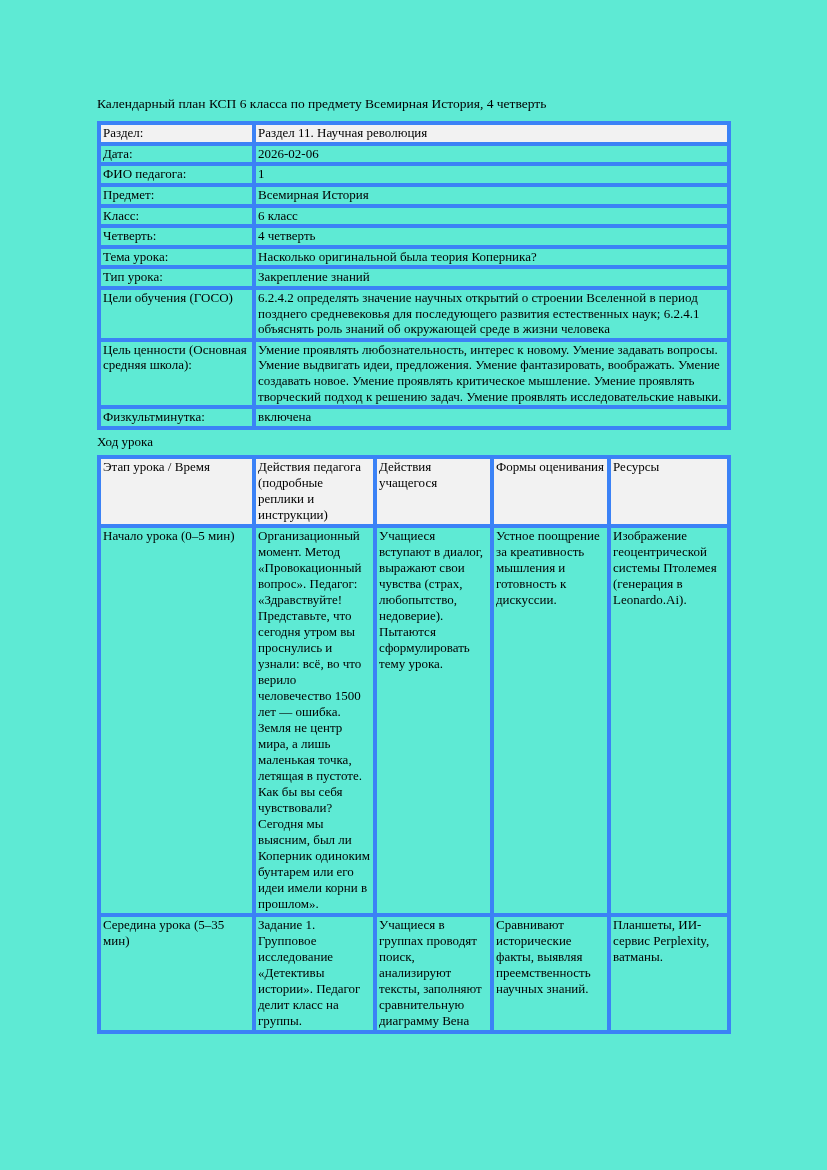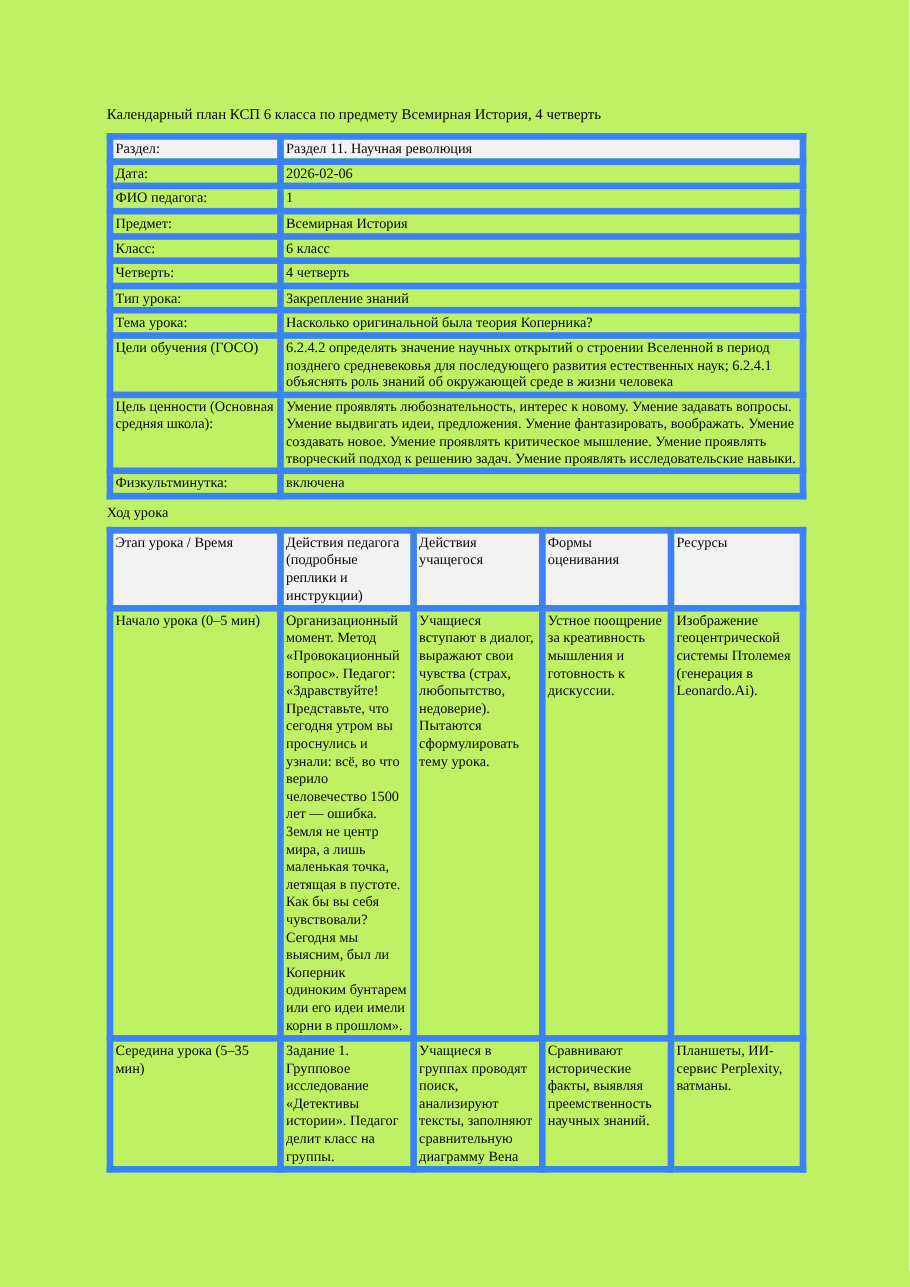--- a/index.html
+++ b/index.html
@@ -6,42 +6,42 @@
   html, body {
     margin: 0; padding: 0;
     background: #ffffff;
     font-family: "Liberation Serif", serif;
     color: #000000;
   }
   .page {
     position: relative;
     width: 827px;
     height: 1170px;
-    background: #bef264;
+    background: #5eead4;
     overflow: hidden;
   }
   .content {
     position: absolute;
     left: 97px;
     top: 96px;
     width: 630px;
   }
   .title {
     margin: 0 0 9px 0;
     font-size: 13.5px;
     line-height: 1.2;
   }
   table {
     border-collapse: collapse;
     table-layout: fixed;
     width: 630px;
     font-size: 13px;
   }
   td, th {
-    border: 6px solid #3b82f6;
+    border: 4px solid #3b82f6;
     padding: 0 2px 1px 2px;
     vertical-align: top;
     text-align: left;
     font-weight: normal;
     overflow: hidden;
   }
   .info-table td { line-height: 15.6px; }
   .shaded { background: #f2f2f2; }
   .flow-heading {
     margin: 4px 0 6px 0;
@@ -82,26 +82,26 @@
         </tr>
         <tr>
           <td>Класс:</td>
           <td>6 класс</td>
         </tr>
         <tr>
           <td>Четверть:</td>
           <td>4 четверть</td>
         </tr>
         <tr>
+          <td>Тема урока:</td>
+          <td>Насколько оригинальной была теория Коперника?</td>
+        </tr>
+        <tr>
           <td>Тип урока:</td>
           <td>Закрепление знаний</td>
-        </tr>
-        <tr>
-          <td>Тема урока:</td>
-          <td>Насколько оригинальной была теория Коперника?</td>
         </tr>
         <tr>
           <td>Цели обучения (ГОСО)</td>
           <td>6.2.4.2 определять значение научных открытий о строении Вселенной в период позднего средневековья для последующего развития естественных наук; 6.2.4.1 объяснять роль знаний об окружающей среде в жизни человека</td>
         </tr>
         <tr>
           <td>Цель ценности (Основная средняя школа):</td>
           <td>Умение проявлять любознательность, интерес к новому. Умение задавать вопросы. Умение выдвигать идеи, предложения. Умение фантазировать, воображать. Умение создавать новое. Умение проявлять критическое мышление. Умение проявлять творческий подход к решению задач. Умение проявлять исследовательские навыки.</td>
         </tr>
         <tr>

